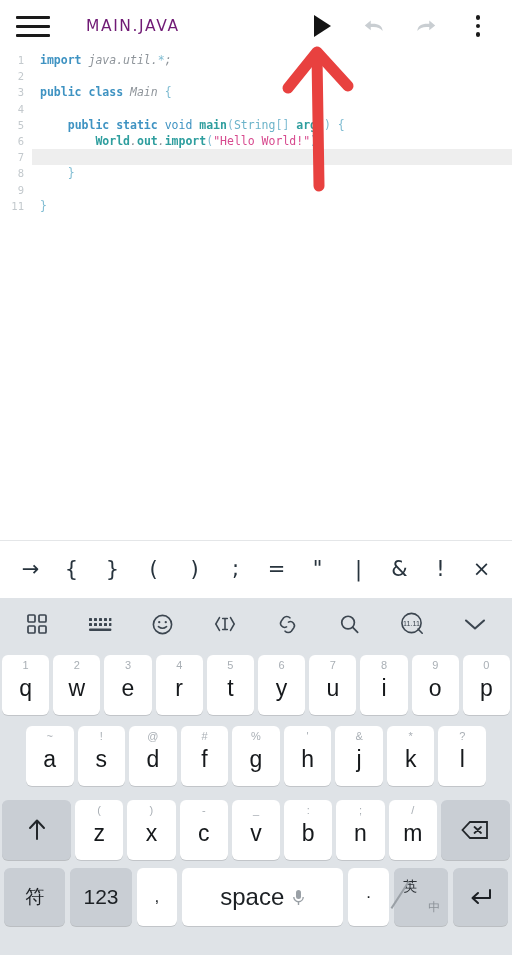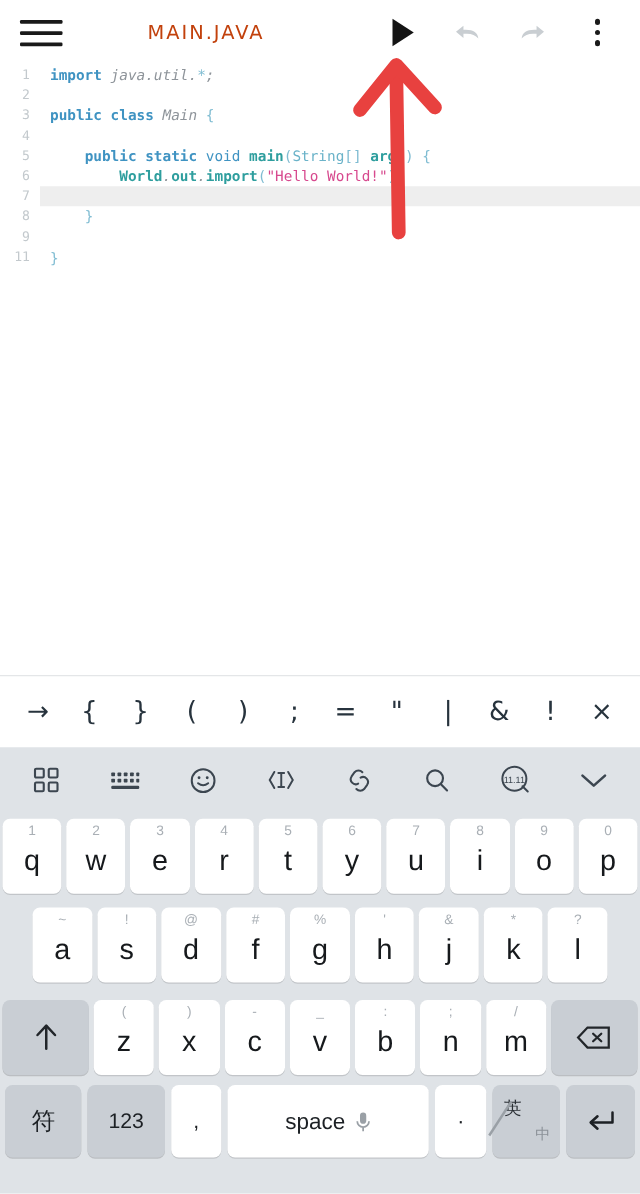--- a/index.html
+++ b/index.html
@@ -19,23 +19,23 @@
     background: #ffffff;
     display: flex; align-items: center;
   }
   .hamburger {
     width: 46px; height: 40px; margin-left: 16px;
     display: flex; flex-direction: column; justify-content: center;
     align-items: flex-start; gap: 6px; cursor: pointer;
   }
   .hamburger span { display: block; width: 34px; height: 3px; background: #1a1a1a; border-radius: 1px; }
   .doc-title {
-    margin-left: 56px;
+    margin-left: 24px;
     font-size: 15.5px; letter-spacing: 1.6px;
-    color: #c2410c; font-weight: 400; white-space: nowrap;
+    color: #701a75; font-weight: 400; white-space: nowrap;
     font-family: "DejaVu Sans", sans-serif;
   }
   .appbar-actions {
     position: absolute; right: 8px; top: 0; height: 52px;
     display: flex; align-items: center;
   }
   .act { width: 52px; height: 52px; display: flex; align-items: center; justify-content: center; cursor: pointer; }
   .play-tri {
     width: 0; height: 0;
     border-left: 17px solid #141414;
@@ -128,22 +128,22 @@
   .key.bspk { flex: 1.45; }
   .key.symk { flex: 1.18; }
   .key.numk { flex: 1.18; }
   .key.commak { flex: 0.78; }
   .key.spacek { flex: 3.1; }
   .key.dotk { flex: 0.78; }
   .key.langk { flex: 1.05; background: #c9ced4; }
   .key.entk { flex: 1.05; background: #c9ced4; }
   .key.r4 { height: 58px; }
   .key .cn { font-size: 19px; color: #1c2024; font-family: "DejaVu Sans", sans-serif; }
-  .key .nlabel { font-size: 17px; color: #1c2024; }
-  .key .spacelabel { font-size: 18px; color: #1c2024; display: flex; align-items: center; gap: 8px; }
+  .key .nlabel { font-size: 21px; color: #1c2024; }
+  .key .spacelabel { font-size: 24px; color: #1c2024; display: flex; align-items: center; gap: 8px; }
   .key .punc { font-size: 17px; color: #1c2024; }
   .lang-wrap { position: relative; width: 40px; height: 38px; }
   .lang-wrap .en { position: absolute; left: 2px; top: 0px; font-size: 14px; color: #2a2f34; font-family: "DejaVu Sans", sans-serif; }
   .lang-wrap .zh { position: absolute; right: 1px; bottom: 0px; font-size: 12px; color: #8b9198; font-family: "DejaVu Sans", sans-serif; }
   .lang-wrap .slash { position: absolute; left: 7px; top: 3px; width: 1.5px; height: 32px; background: #9aa0a6; transform: rotate(33deg); transform-origin: top left; }
 </style>
 </head>
 <body>
 
 <div id="root">

